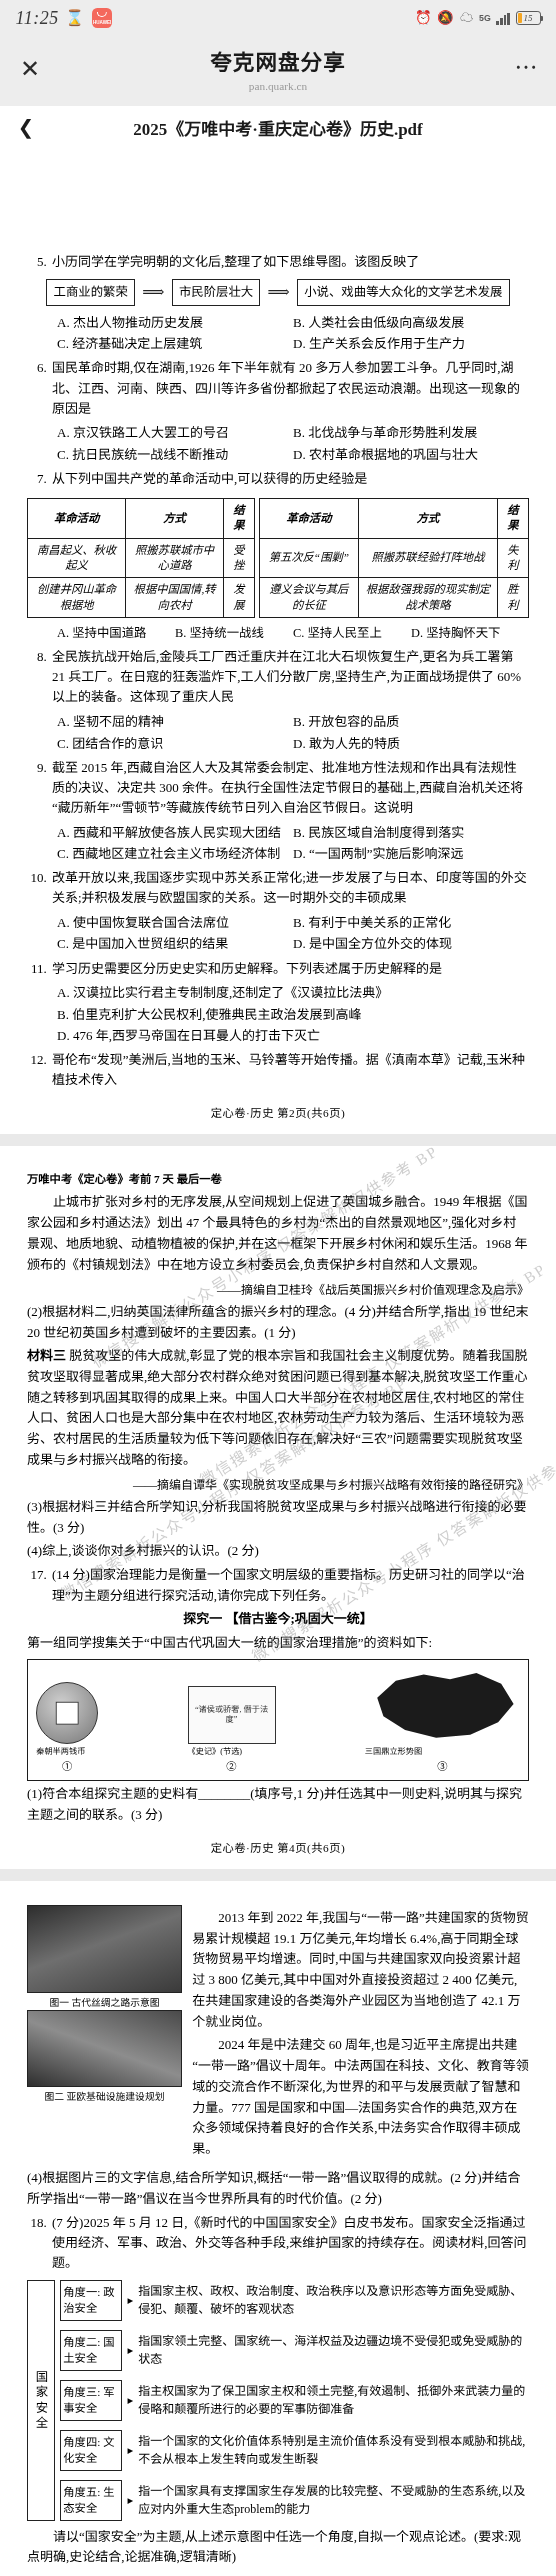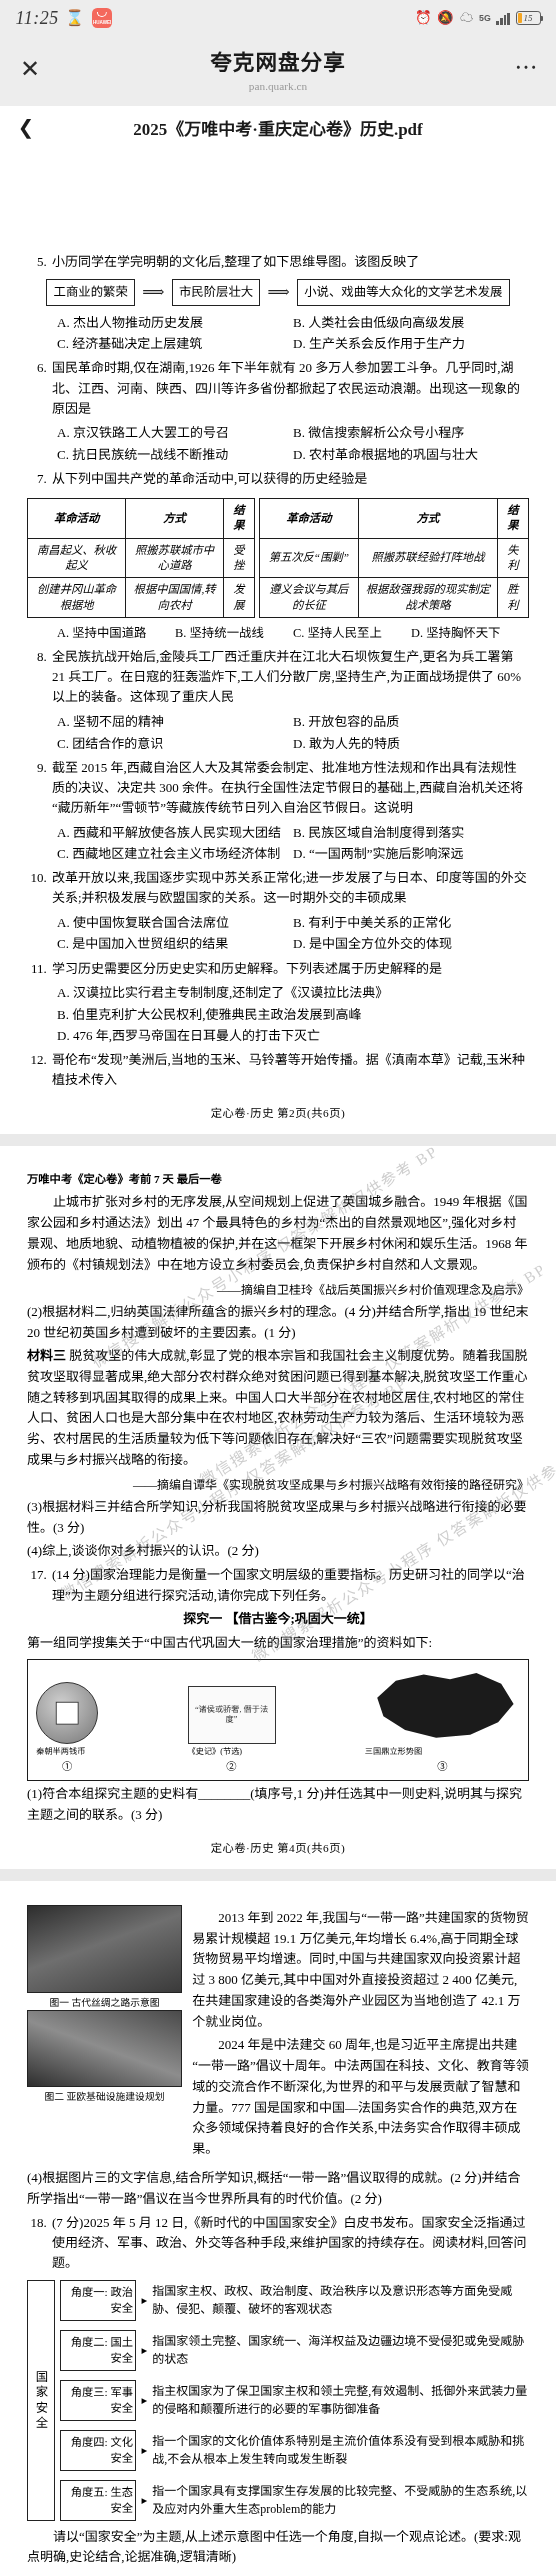--- a/index.html
+++ b/index.html
@@ -244,22 +244,22 @@
   .sec-diagram { display: flex; margin: 6.2px 0 5.2px; gap: 5.2px; }
   .sec-left {
     width: 28px; flex: none; border: 1px solid #222;
     display: flex; align-items: center; justify-content: center;
     font-size: 12.4px; writing-mode: vertical-rl; letter-spacing: 3.1px;
     padding: 5.2px 1px;
   }
   .sec-rows { flex: 1; display: flex; flex-direction: column; gap: 8.2px; }
   .sec-row { display: flex; align-items: center; gap: 5.2px; }
   .sec-tag {
-    border: 1px solid #222; width: 76px; flex: none;
-    font-size: 11.3px; text-align: right; padding: 4.1px 2.1px; line-height: 1.4;
+    border: 1px solid #222; width: 62px; flex: none;
+    font-size: 11.3px; text-align: left; padding: 4.1px 2.1px; line-height: 1.4;
   }
   .sec-arrow { font-size: 11.3px; }
   .sec-desc { font-size: 12px; line-height: 1.45; flex: 1; }
 
   
   .photo-block { display: flex; gap: 10.3px; margin: 3.1px 0 5.2px; }
   .photo-col { width: 155px; flex: none; }
   .photo {
     width: 100%; height: 88px; border: 1px solid #222;
     background: linear-gradient(160deg,#2d2d2d,#6f6f6f 45%,#3a3a3a);
@@ -372,21 +372,21 @@
           <span class="opt">C. 经济基础决定上层建筑</span>
           <span class="opt">D. 生产关系会反作用于生产力</span>
         </div>
 
         <div class="q">
           <span class="num">6.</span>
           <span class="body">国民革命时期,仅在湖南,1926 年下半年就有 20 多万人参加罢工斗争。几乎同时,湖北、江西、河南、陕西、四川等许多省份都掀起了农民运动浪潮。出现这一现象的原因是</span>
         </div>
         <div class="opts">
           <span class="opt">A. 京汉铁路工人大罢工的号召</span>
-          <span class="opt">B. 微信搜索解析公众号小程序</span>
+          <span class="opt">B. 北伐战争与革命形势胜利发展</span>
           <span class="opt">C. 抗日民族统一战线不断推动</span>
           <span class="opt">D. 农村革命根据地的巩固与壮大</span>
         </div>
 
         <div class="q">
           <span class="num">7.</span>
           <span class="body">从下列中国共产党的革命活动中,可以获得的历史经验是</span>
         </div>
         <div class="tbl-pair">
           <table class="ex">

